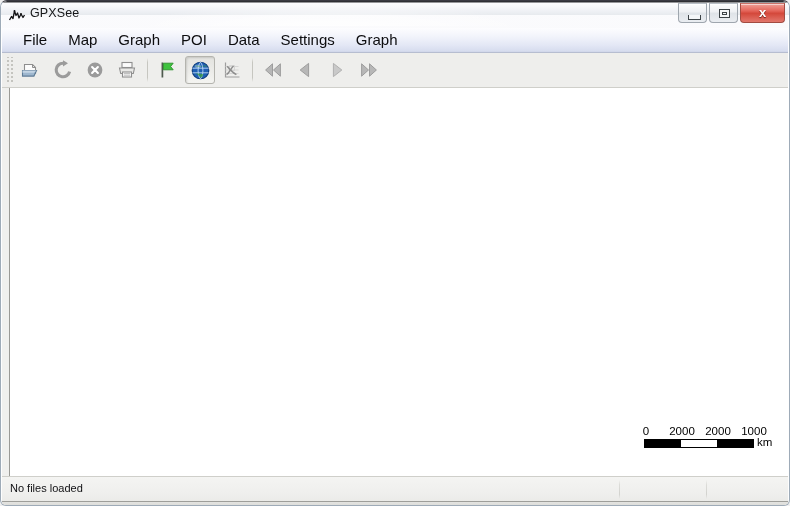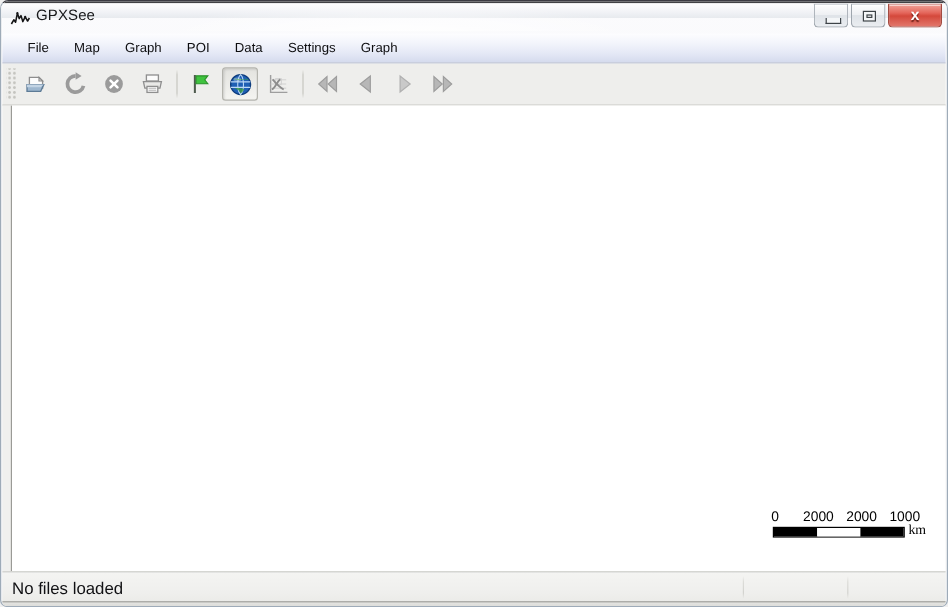--- a/index.html
+++ b/index.html
@@ -137,21 +137,21 @@
     width: 786px;
     height: 25px;
     background: linear-gradient(180deg,#fdfdff 0%,#f2f4fb 35%,#e3e7f5 72%,#d6dcee 97%,#c8cfe4 100%);
     border-bottom: 1px solid #b6bdd0;
     display: flex;
     align-items: center;
     padding-left: 11px;
     box-sizing: border-box;
   }
   .menu-item {
-    font-size: 11px;
+    font-size: 15px;
     color: #0d0d0f;
     padding: 3px 10px 4px 10px;
     margin-right: 1px;
     white-space: nowrap;
     border-radius: 2px;
   }
 
   
   .toolbar {
     position: absolute;
@@ -238,21 +238,20 @@
   .scale-labels span {
     position: absolute;
     top: 0;
     transform: translateX(-50%);
     white-space: nowrap;
   }
   .scale-bar-row {
     position: relative;
     height: 9px;
     display: flex;
-    font-family: Liberation Serif, serif;
   }
   .scale-bar {
     display: flex;
     width: 110px;
     height: 9px;
     border: 1px solid #000000;
     box-sizing: border-box;
   }
   .scale-seg { flex: 1 1 0; }
   .scale-seg.dark { background: #000000; }
@@ -271,21 +270,21 @@
     left: 1px; top: 475px;
     width: 786px;
     height: 29px;
     background: linear-gradient(180deg,#f4f4f2 0%,#efefed 60%,#e9e9e6 100%);
     border-top: 1px solid #cfcfca;
     box-sizing: border-box;
   }
   .status-text {
     position: absolute;
     left: 8px; top: 5px;
-    font-size: 14px;
+    font-size: 11px;
     color: #111114;
     white-space: nowrap;
   }
   .status-div {
     position: absolute;
     top: 3px;
     width: 1px;
     height: 19px;
     background: linear-gradient(180deg, rgba(0,0,0,0) 0%, #dcdcd8 25%, #d2d2ce 75%, rgba(0,0,0,0) 100%);
   }

